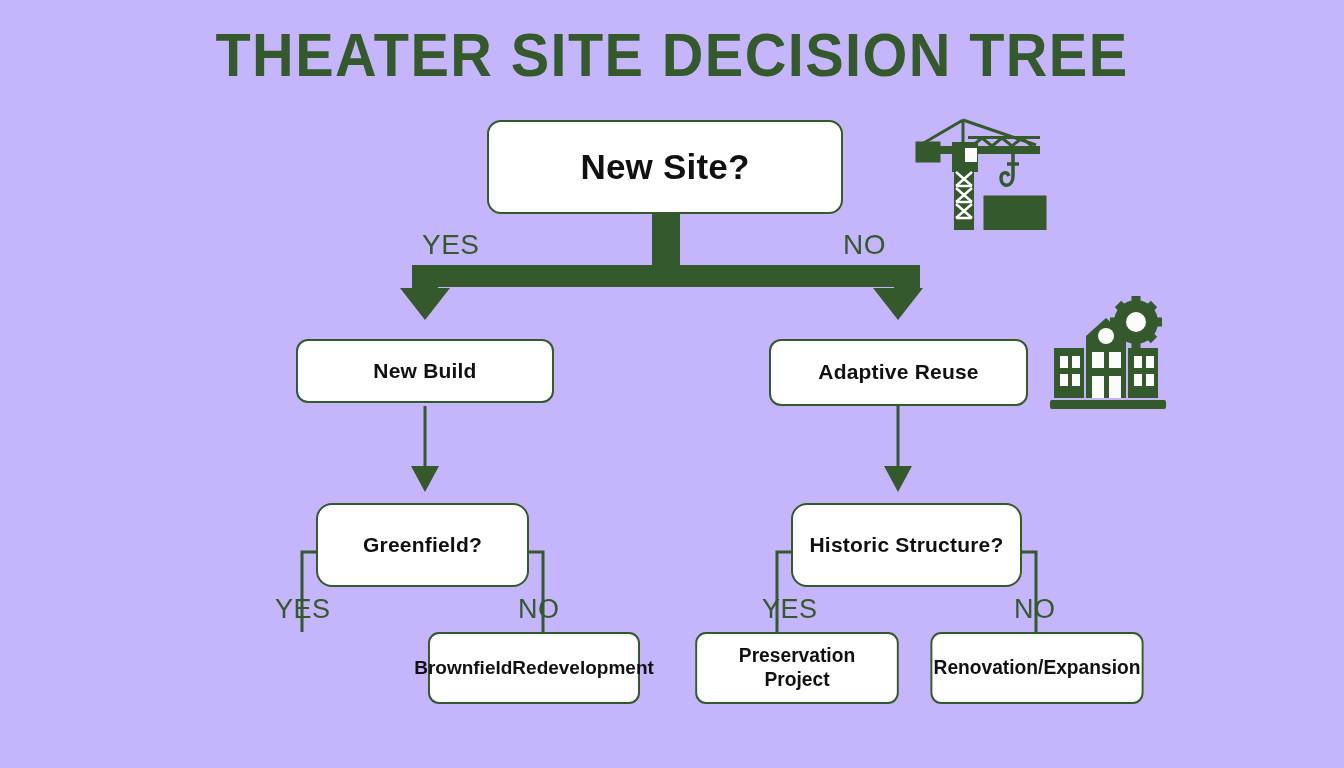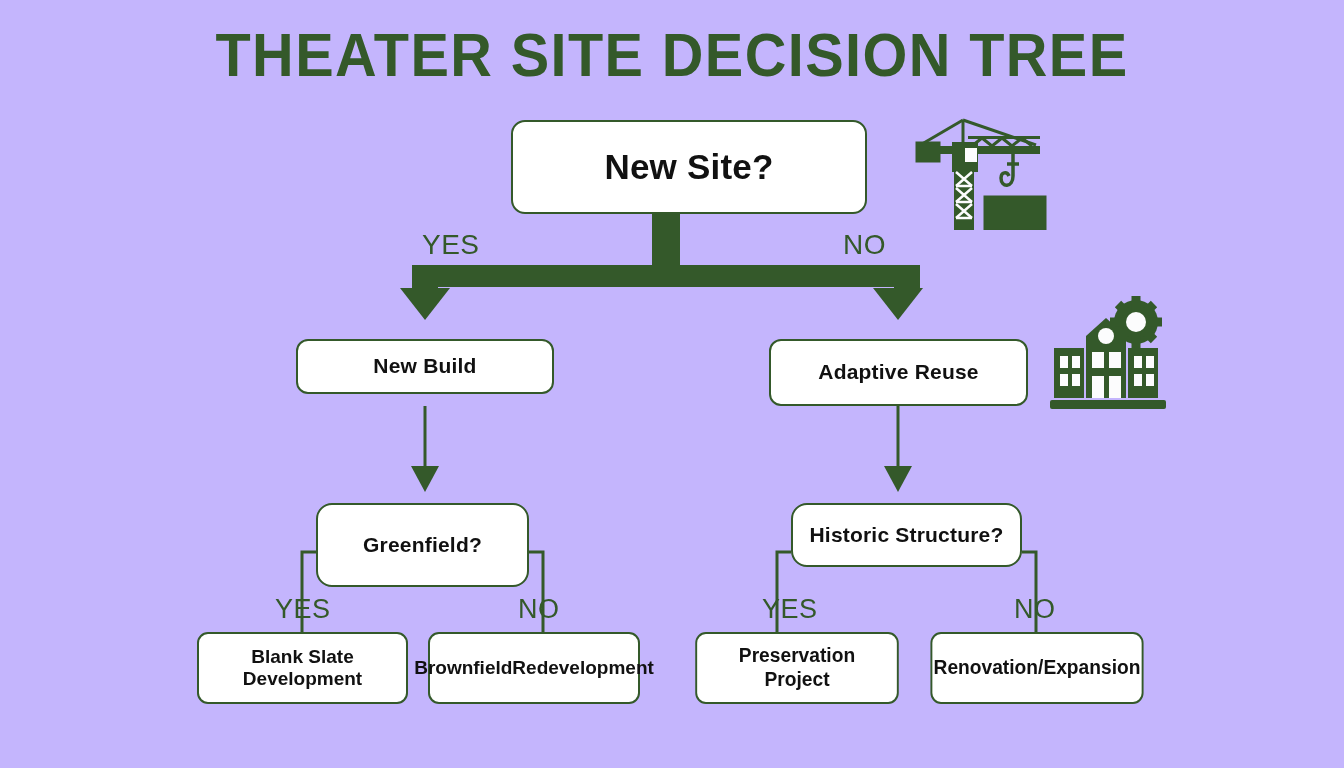--- a/index.html
+++ b/index.html
@@ -147,42 +147,38 @@
       <path d="M 316 552 L 302 552 L 302 632"></path>
       <path d="M 529 552 L 543 552 L 543 632"></path>
     </g>
 
     <g fill="none" stroke="#34592a" stroke-width="3">
       <path d="M 791 552 L 777 552 L 777 632"></path>
       <path d="M 1022 552 L 1036 552 L 1036 632"></path>
     </g>
   </svg>
 
-  <div class="node root" style="left:487px; top:120px; width:356px; height:94px;margin-left:24px;">New Site?</div>
+  <div class="node root" style="left:487px; top:120px; width:356px; height:94px;">New Site?</div>
 
   <div class="branch-label big" style="left:422px; top:229px;">YES</div>
   <div class="branch-label big" style="left:843px; top:229px;">NO</div>
 
-  <div class="node level2" style="left:296px; top:339px; width:258px; height:55px;">New Build</div>
+  <div class="node level2" style="left:296px; top:339px; width:258px; height:64px;">New Build</div>
 
   <div class="node level2" style="left:769px; top:339px; width:259px; height:67px;">Adaptive Reuse</div>
 
   <div class="node decision" style="left:316px; top:503px; width:213px; height:84px;">Greenfield?</div>
 
-  <div class="node decision" style="left:791px; top:503px; width:231px; height:64px;">Historic Structure?</div>
+  <div class="node decision" style="left:791px; top:503px; width:231px; height:84px;">Historic Structure?</div>
 
   <div class="branch-label" style="left:275px; top:594px;">YES</div>
   <div class="branch-label" style="left:518px; top:594px;">NO</div>
   <div class="branch-label" style="left:762px; top:594px;">YES</div>
   <div class="branch-label" style="left:1014px; top:594px;">NO</div>
 
-  <div class="node leaf" style="left:197px; top:632px; width:211px; height:72px; flex-direction:column;">
-    <span>Blank Slate</span>
-    <span>Development</span>
-  </div>
 
   <div class="node leaf" style="left:428px; top:632px; width:212px; height:72px; flex-direction:row;">
     <span>Brownfield</span>
     <span>Redevelopment</span>
   </div>
 
   <div class="node leaf narrow-text" style="left:691px; top:632px; width:212px; height:72px;">Preservation Project</div>
 
   <div class="node leaf narrow-text" style="left:926px; top:632px; width:222px; height:72px;">Renovation/Expansion</div>
 

